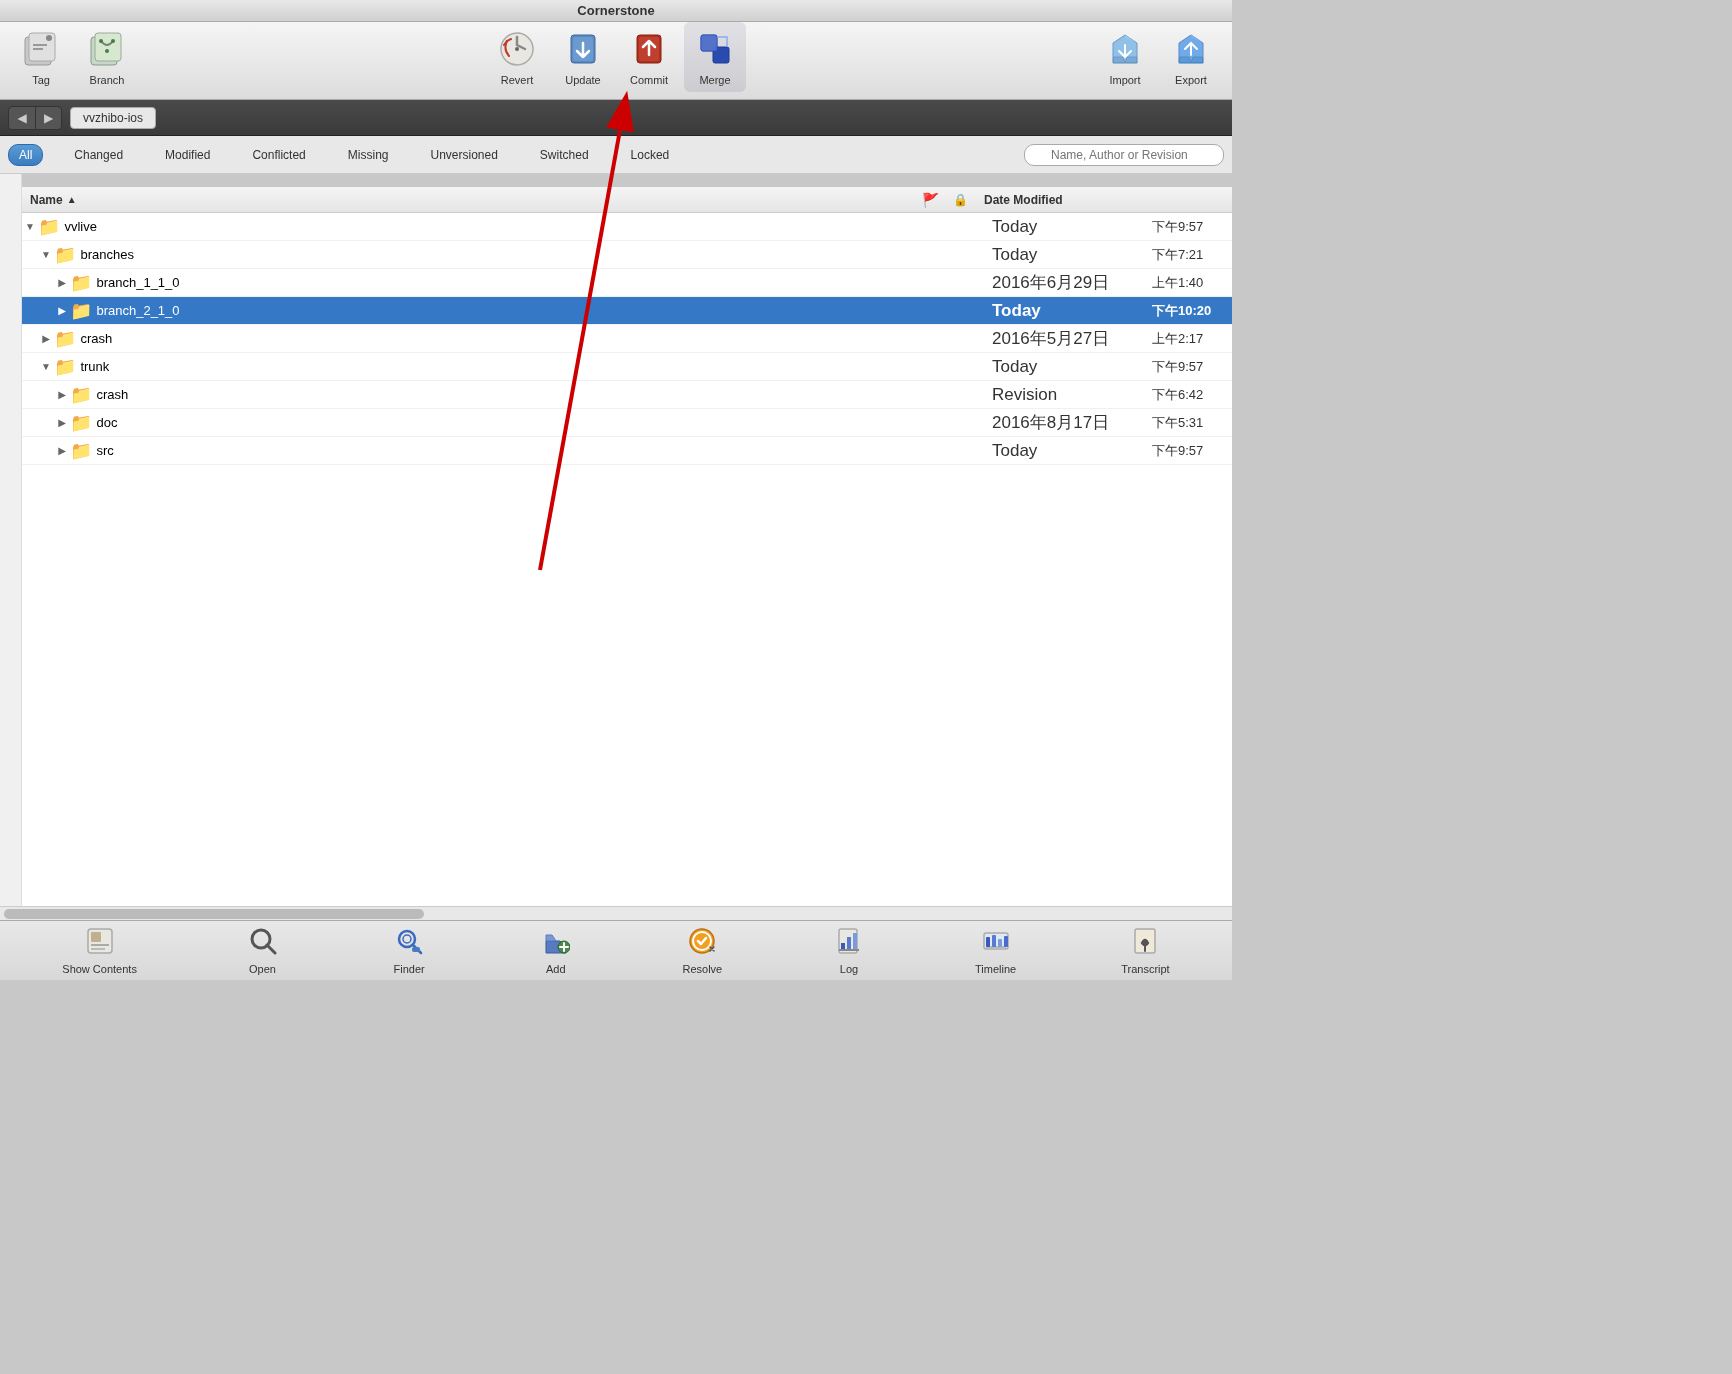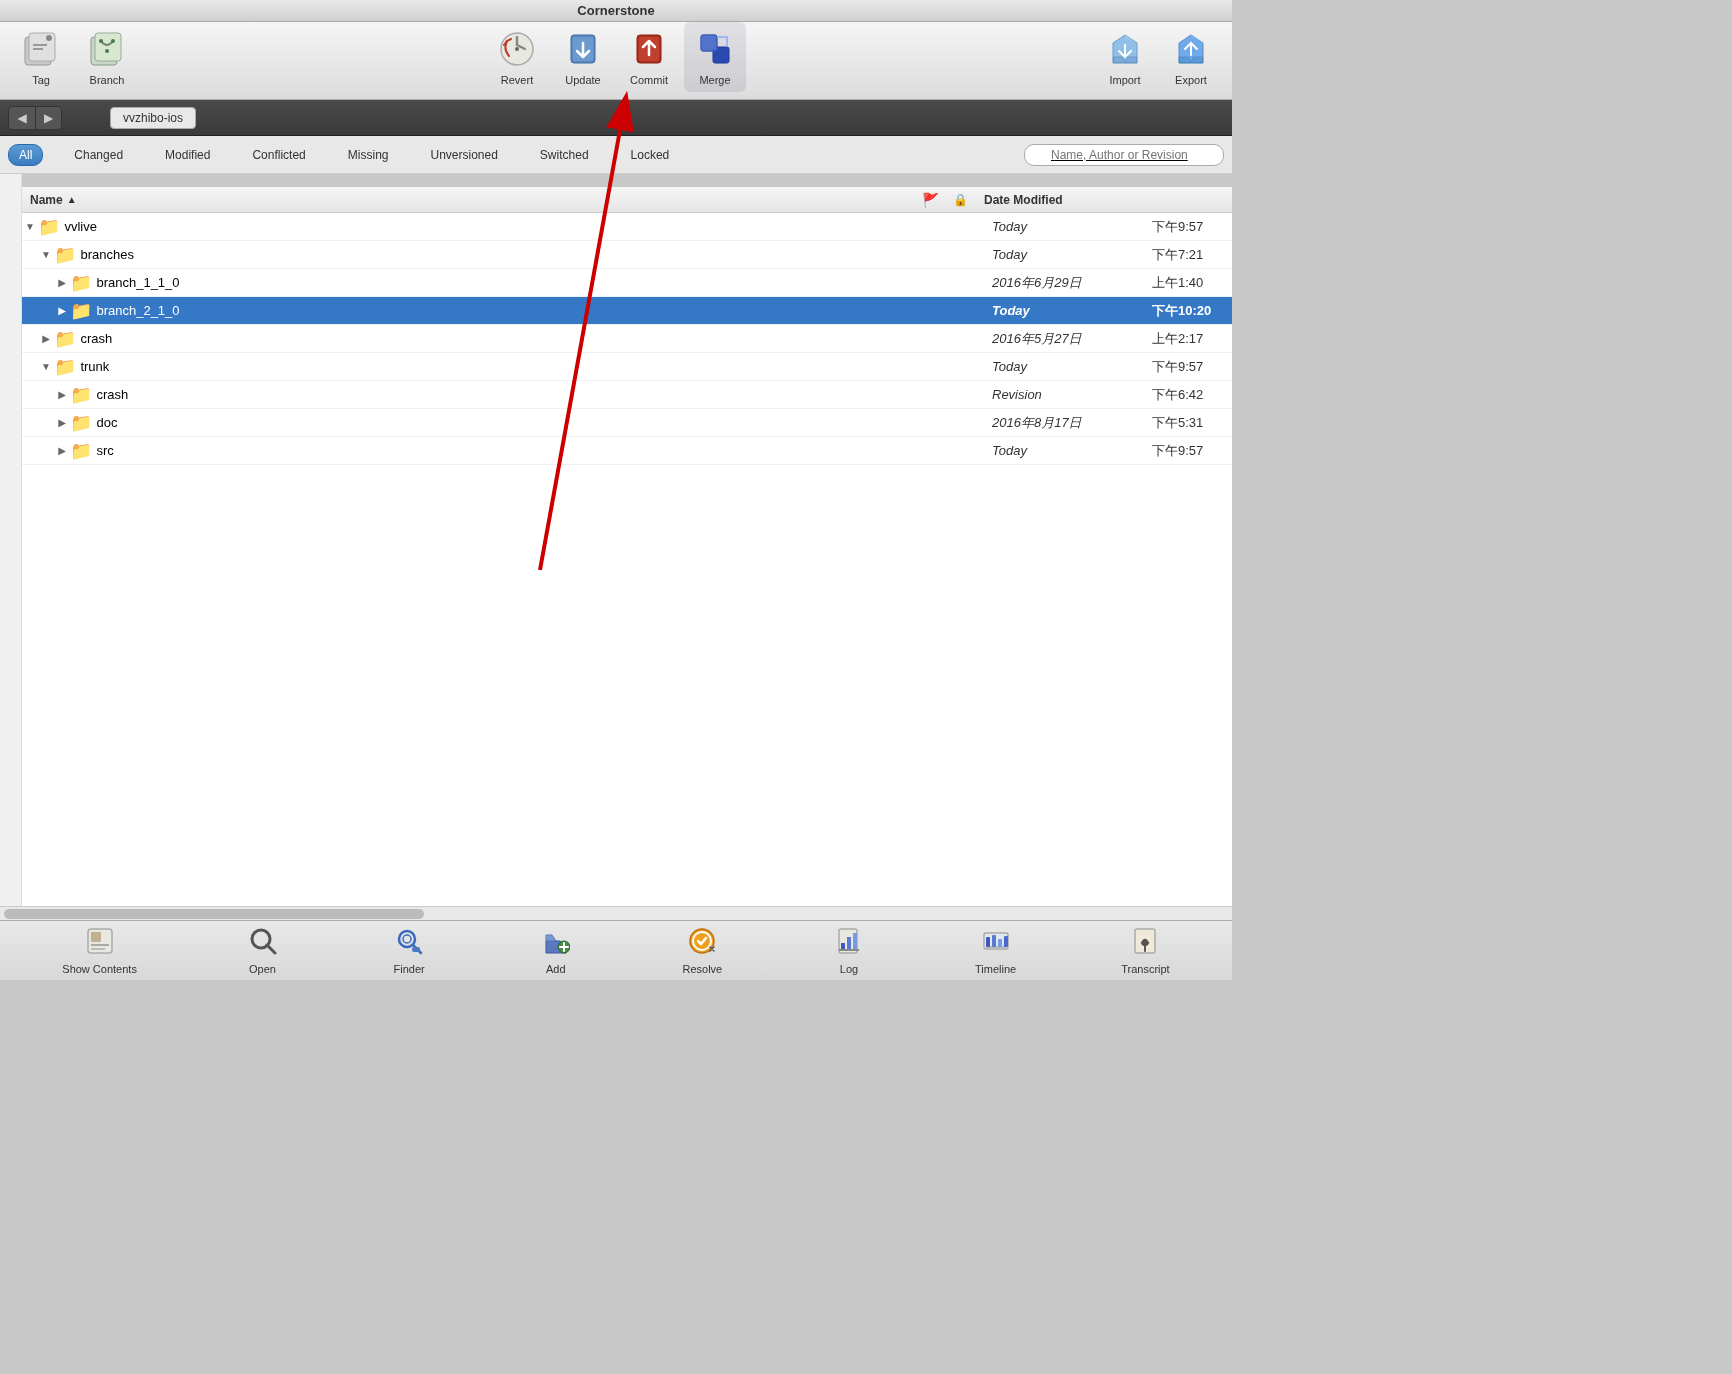--- a/index.html
+++ b/index.html
@@ -89,21 +89,20 @@
     }
     .nav-arrow + .nav-arrow { border-left: 1px solid #333; }
     .nav-pill {
       background: #e8e8e8;
       border-radius: 4px;
       padding: 3px 12px;
       font-size: 12px;
       font-weight: 500;
       color: #333;
       border: 1px solid #aaa;
-      margin-left: 40px;
     }
 
     
     .filter-bar {
       background: #e8e8e8;
       height: 38px;
       display: flex;
       align-items: center;
       padding: 0 8px;
       gap: 20px;
@@ -130,21 +129,20 @@
       padding: 3px 10px 3px 26px;
       font-size: 12px;
       width: 200px;
       position: relative;
       color: #999;
     }
     .search-wrapper {
       position: relative;
       display: flex;
       align-items: center;
-      text-decoration: underline;
     }
     .search-icon-pos {
       position: absolute;
       left: 8px;
       color: #999;
       font-size: 12px;
     }
 
     
     .check-col {
@@ -200,21 +198,21 @@
       border-bottom: 1px solid #f0f0f0;
       cursor: default;
       user-select: none;
     }
     .tree-row.selected { background: #3478c6; color: white; }
     .tree-row.selected .date-col, .tree-row.selected .time-col { color: white; }
     .row-expand { width: 16px; flex-shrink: 0; display: flex; align-items: center; justify-content: center; font-size: 10px; color: #666; }
     .tree-row.selected .row-expand { color: white; }
     .folder-icon { font-size: 18px; margin-right: 4px; }
     .row-name { flex: 1; font-size: 13px; display: flex; align-items: center; }
-    .date-col { width: 160px; font-size: 13px; color: #333; font-style: italic; }
+    .date-col { width: 160px; font-size: 17px; color: #333; }
     .time-col { width: 80px; font-size: 13px; color: #333; }
 
     
     .bottom-bar {
       height: 60px;
       background: linear-gradient(to bottom, #e8e8e8, #d8d8d8);
       border-top: 1px solid #aaa;
       display: flex;
       align-items: center;
       justify-content: space-around;

